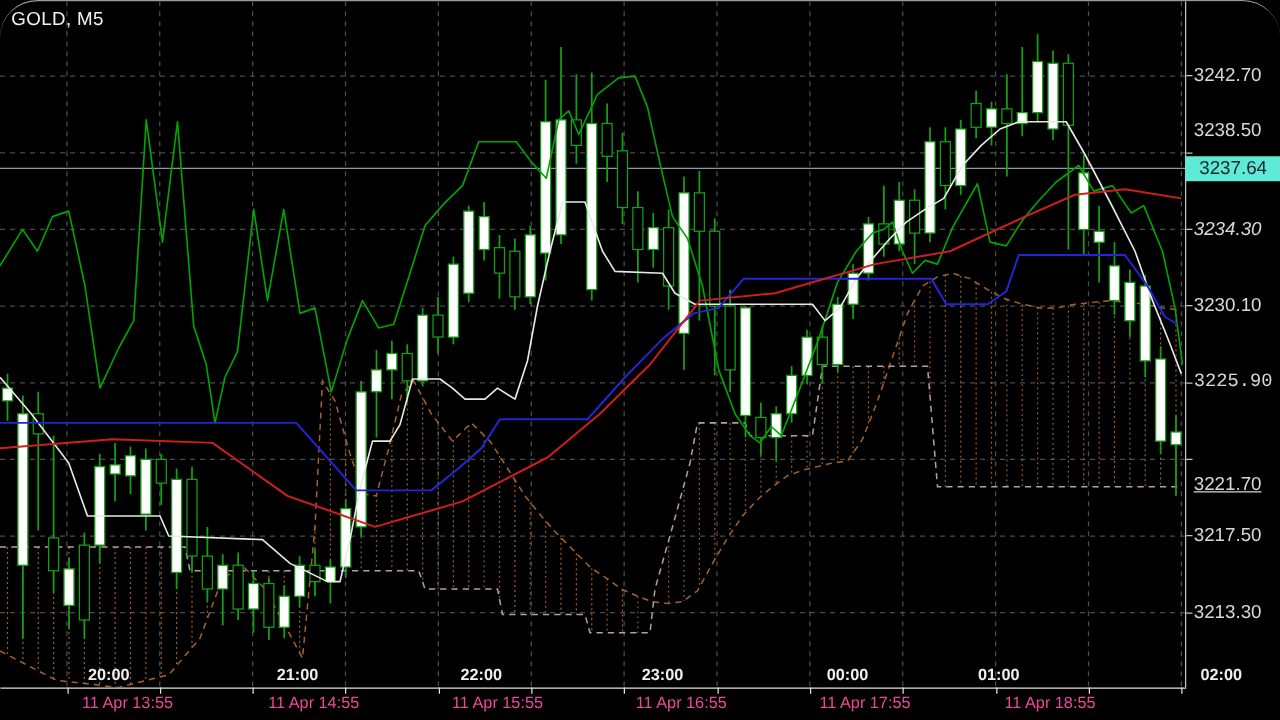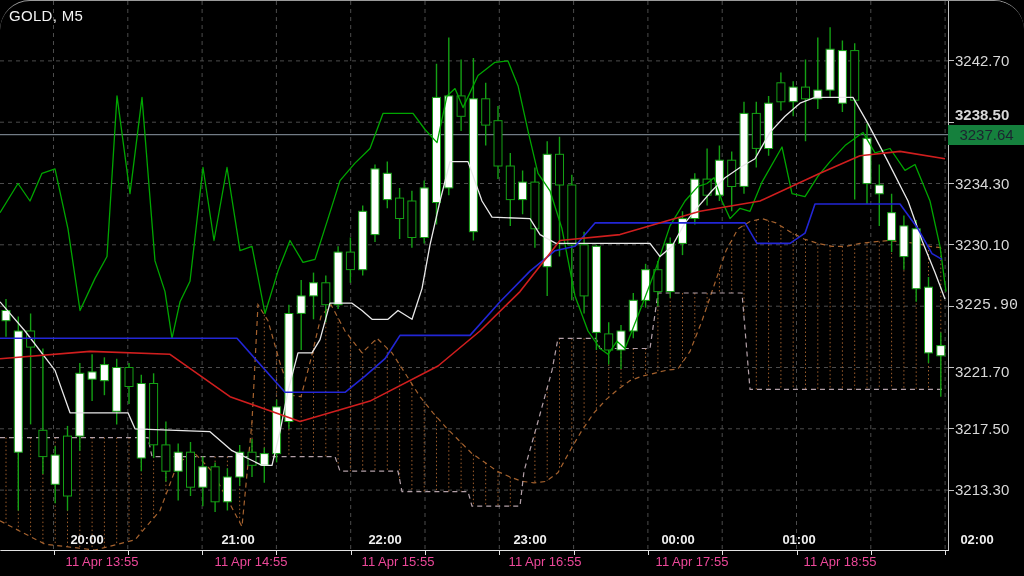--- a/index.html
+++ b/index.html
@@ -288,33 +288,33 @@
           <rect x="936.8" y="344.6" width="8" height="10.2" fill="#ffffff" stroke="#14a014" stroke-width="1"></rect>
         </g>
         <path d="M0.0,211.7 L18.0,182.5 L30.0,200.0 L42.0,172.3 L55.0,167.9 L68.0,227.8 L80.0,309.5 L95.0,277.4 L107.0,255.5 L117.0,94.9 L130.0,192.7 L142.0,96.4 L155.0,259.9 L165.0,290.6 L172.0,337.3 L180.0,300.8 L190.0,280.3 L203.0,166.5 L214.0,239.5 L227.0,166.5 L240.0,249.7 L252.0,245.3 L265.0,312.5 L278.0,270.1 L290.0,239.5 L303.0,261.4 L315.0,258.4 L328.0,217.6 L340.0,179.6 L355.0,162.1 L370.0,147.5 L383.0,112.4 L413.0,112.4 L425.0,128.5 L437.0,141.6 L447.0,94.9 L455.0,87.6 L463.0,106.6 L478.0,74.5 L495.0,61.3 L508.0,59.9 L518.0,84.7 L528.0,129.9 L538.0,172.3 L550.0,189.8 L562.0,227.8 L575.0,294.9 L588.0,330.0 L600.0,347.5 L608.0,353.3 L617.0,340.2 L625.0,347.5 L640.0,309.5 L655.0,270.1 L670.0,224.9 L685.0,200.0 L698.0,185.4 L707.0,182.5 L714.0,176.7 L722.0,200.0 L730.0,217.6 L740.0,207.3 L750.0,210.3 L762.0,181.1 L782.0,146.0 L792.0,192.7 L805.0,195.7 L818.0,175.2 L830.0,160.6 L845.0,144.6 L863.0,131.4 L875.0,151.9 L890.0,147.5 L905.0,169.4 L915.0,163.5 L930.0,200.0 L940.0,245.3 L946.0,290.6" fill="none" stroke="#00a600" stroke-width="1.3" stroke-linejoin="round"></path>
         <path d="M0.0,300.8 L25.0,330.0 L55.0,369.4 L70.0,411.8 L128.0,411.8 L135.0,427.8 L210.0,430.7 L232.0,449.7 L262.0,464.3 L272.0,464.3 L280.0,430.7 L288.0,389.8 L298.0,351.9 L312.0,351.9 L320.0,338.7 L330.0,302.2 L352.0,302.2 L362.0,309.5 L372.0,318.3 L388.0,318.3 L398.0,309.5 L412.0,318.3 L422.0,287.6 L430.0,243.8 L440.0,200.0 L450.0,160.6 L468.0,160.6 L482.0,200.0 L492.0,216.1 L530.0,217.6 L540.0,233.6 L556.0,242.4 L650.0,242.4 L660.0,255.5 L672.0,245.3 L685.0,221.9 L698.0,205.9 L712.0,189.8 L725.0,176.7 L740.0,166.5 L755.0,157.7 L770.0,131.4 L785.0,115.3 L800.0,102.2 L815.0,96.4 L853.0,96.4 L868.0,122.6 L888.0,160.6 L908.0,200.0 L922.0,239.5 L935.0,271.6 L945.0,297.9" fill="none" stroke="#e8e8e8" stroke-width="1.3" stroke-linejoin="round"></path>
         <path d="M0.0,337.3 L237.0,337.3 L285.0,391.3 L345.0,391.3 L365.0,375.2 L385.0,357.7 L400.0,334.4 L470.0,334.4 L500.0,300.8 L530.0,270.1 L555.0,249.7 L575.0,245.3 L595.0,221.9 L745.0,221.9 L757.0,242.4 L790.0,242.4 L805.0,232.2 L815.0,203.0 L900.0,203.0 L918.0,227.8 L932.0,252.6 L942.0,258.4" fill="none" stroke="#2226d6" stroke-width="1.6" stroke-linejoin="round"></path>
         <path d="M0.0,357.7 L90.0,350.4 L170.0,353.3 L230.0,395.7 L300.0,420.5 L370.0,400.1 L438.0,365.0 L480.0,330.0 L520.0,290.6 L560.0,239.5 L620.0,233.6 L700.0,210.3 L760.0,200.0 L820.0,172.3 L860.0,154.8 L900.0,150.4 L945.0,157.7" fill="none" stroke="#d01e1e" stroke-width="1.6" stroke-linejoin="round"></path>
       </svg>
   </div>
   <div id="symbol-title">GOLD, M5</div>
   <div id="price-axis">
-    <div id="price-badge" style="top: 123.746px; background: #15803d; color: rgb(28, 36, 48);">3237.64</div>
+    <div id="price-badge" style="top: 123.746px; background: #5eead4; color: rgb(28, 36, 48);">3237.64</div>
   <div class="p-tick" style="top: 59.3644px;"></div>
       <div class="p-label" style="top: 50.8644px;">3242.70</div>
       <div class="p-tick" style="top: 120.689px;"></div>
-      <div class="p-label" style="top: 105px; font-weight: bold;">3238.50</div>
+      <div class="p-label" style="top: 95px;">3238.50</div>
       <div class="p-tick" style="top: 182.013px;"></div>
-      <div class="p-label" style="top: 173.513px;">3234.30</div>
+      <div class="p-label" style="top: 173.513px; font-style: italic;">3234.30</div>
       <div class="p-tick" style="top: 243.338px;"></div>
       <div class="p-label" style="top: 234.838px;">3230.10</div>
       <div class="p-tick" style="top: 304.662px;"></div>
       <div class="p-label" style="top: 296.162px; font-family: Liberation Mono, monospace;">3225.90</div>
       <div class="p-tick" style="top: 365.987px;"></div>
-      <div class="p-label" style="top: 362px;">3221.70</div>
+      <div class="p-label" style="top: 378px; text-decoration: underline;">3221.70</div>
       <div class="p-tick" style="top: 427.311px;"></div>
       <div class="p-label" style="top: 418.811px;">3217.50</div>
       <div class="p-tick" style="top: 488.636px;"></div>
       <div class="p-label" style="top: 480.136px;">3213.30</div>
     </div>
   <div id="hour-row">
       <div class="hour-label" style="left: 87px; top: 0px;">20:00</div>
       <div class="hour-label" style="left: 238px; top: 0px;">21:00</div>
       <div class="hour-label" style="left: 385px; top: 0px;">22:00</div>
       <div class="hour-label" style="left: 530px; top: 0px;">23:00</div>

